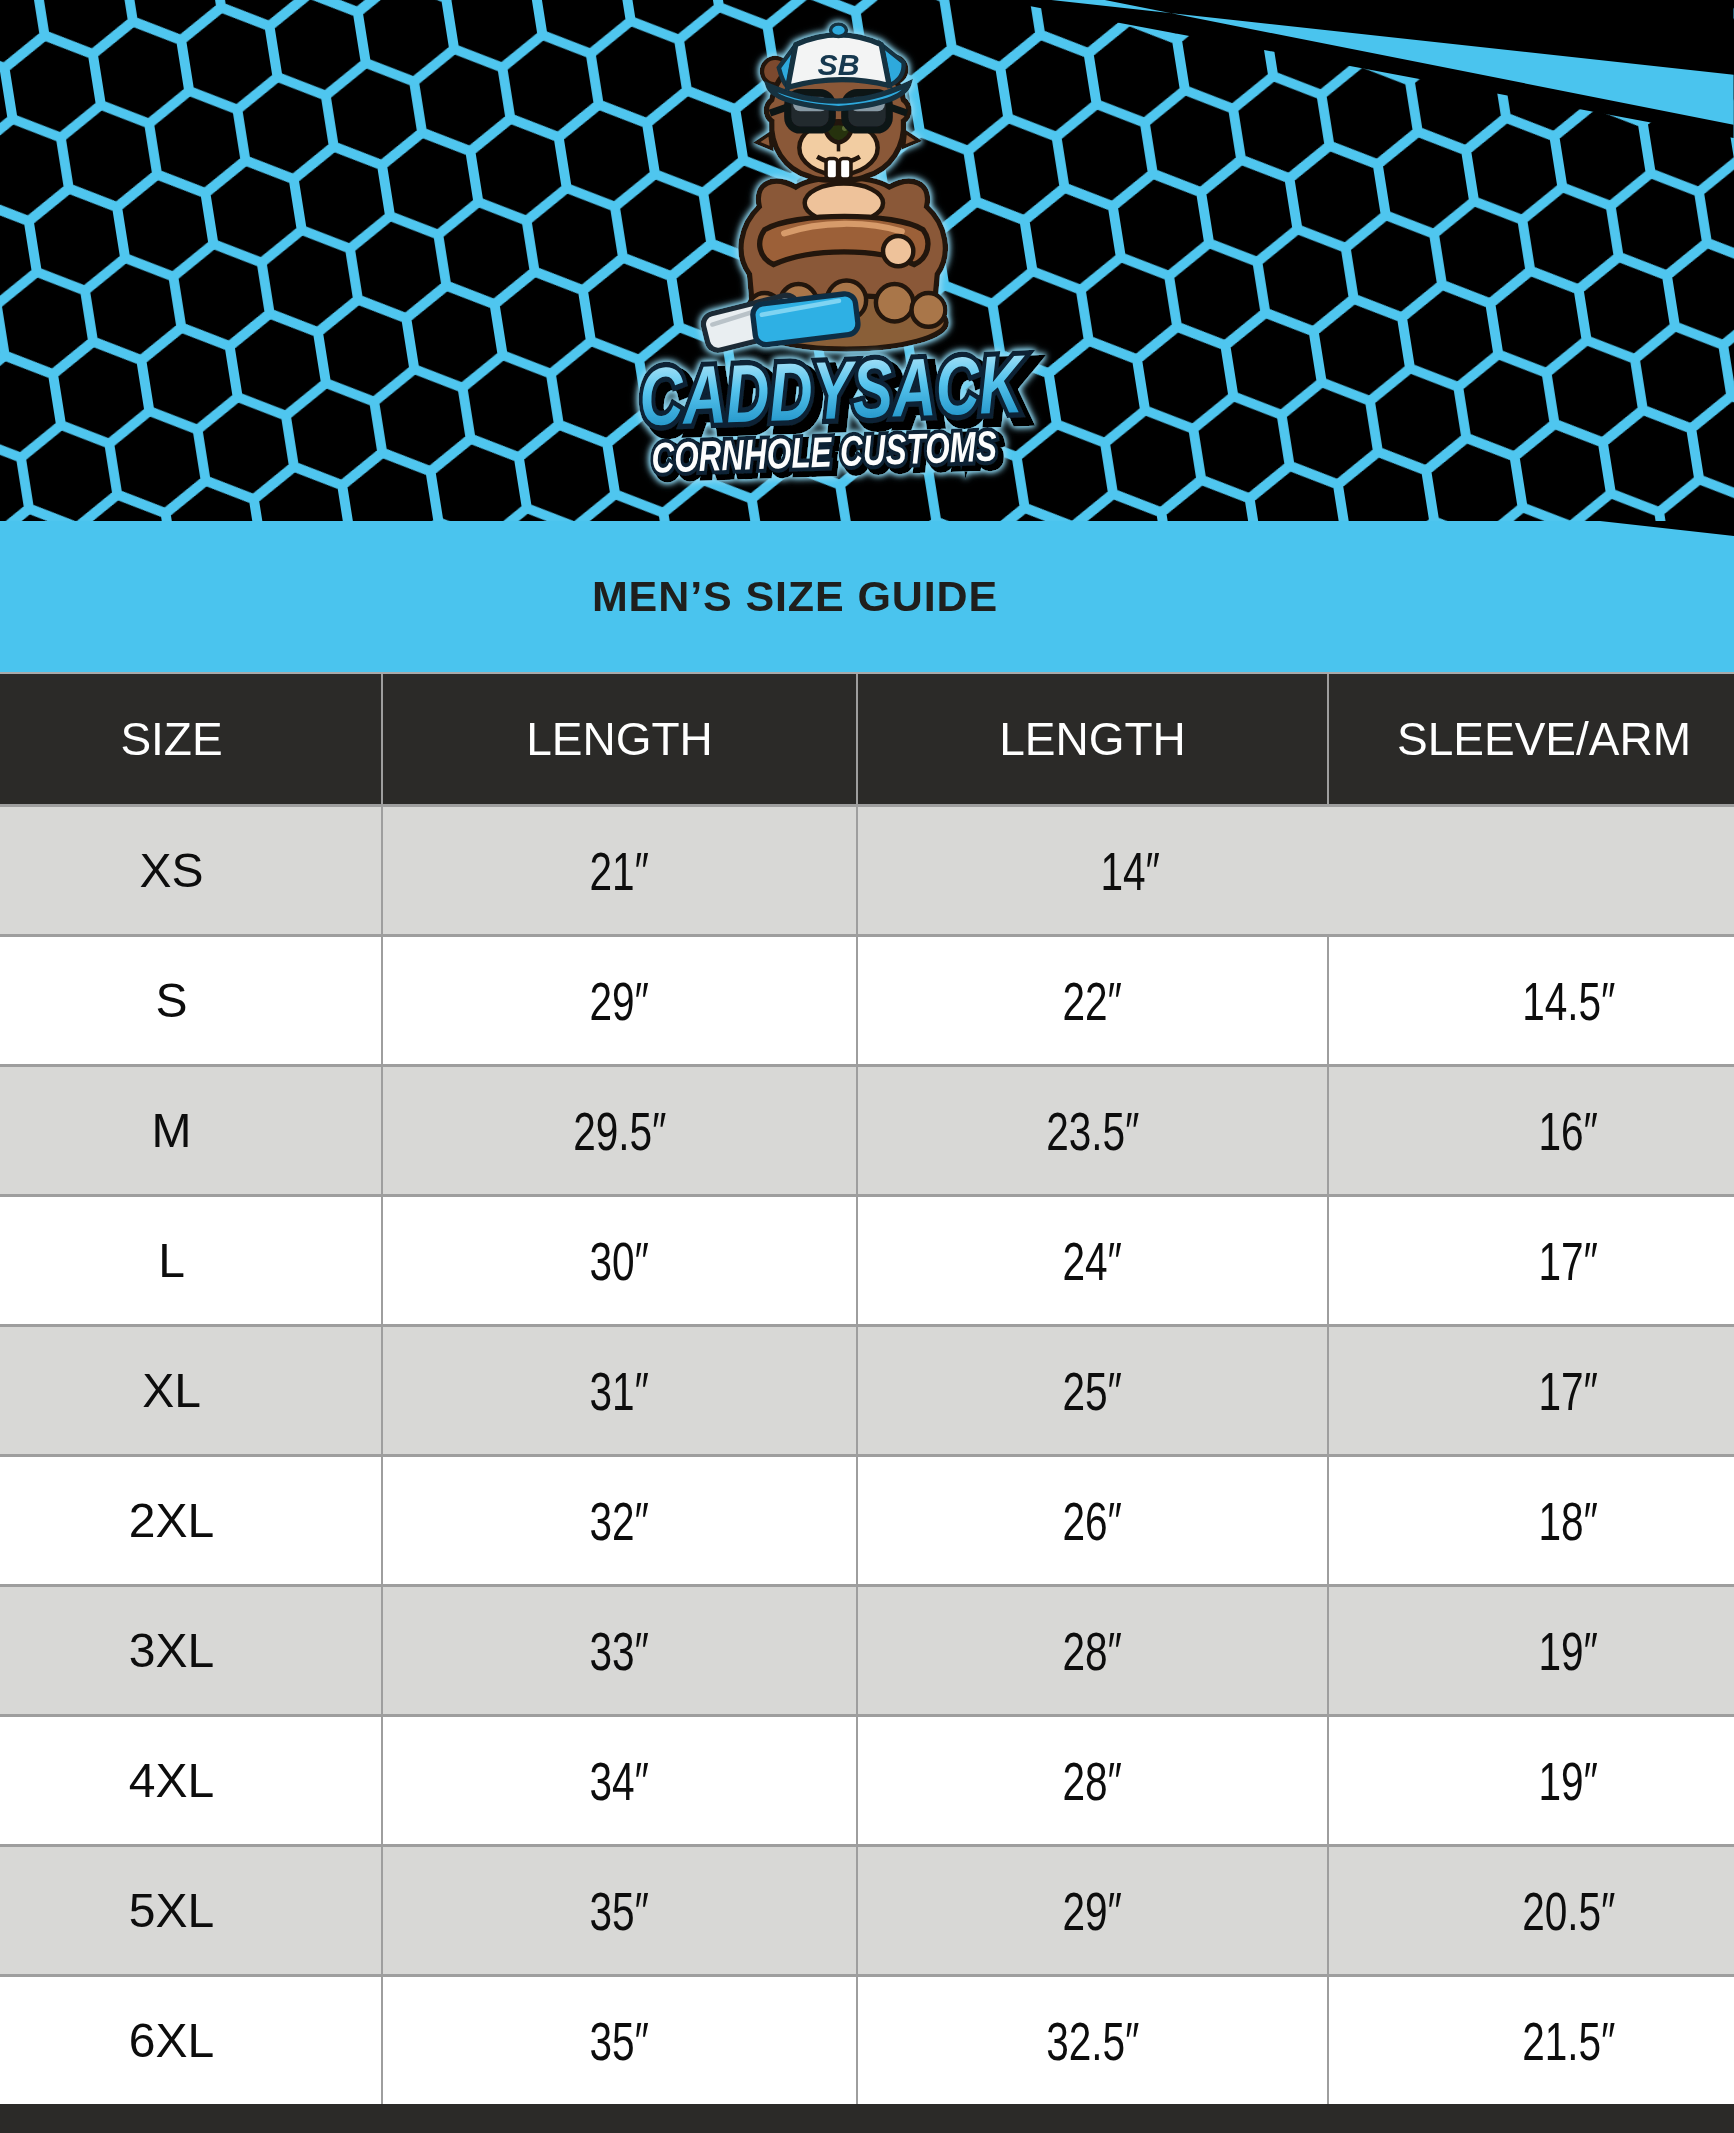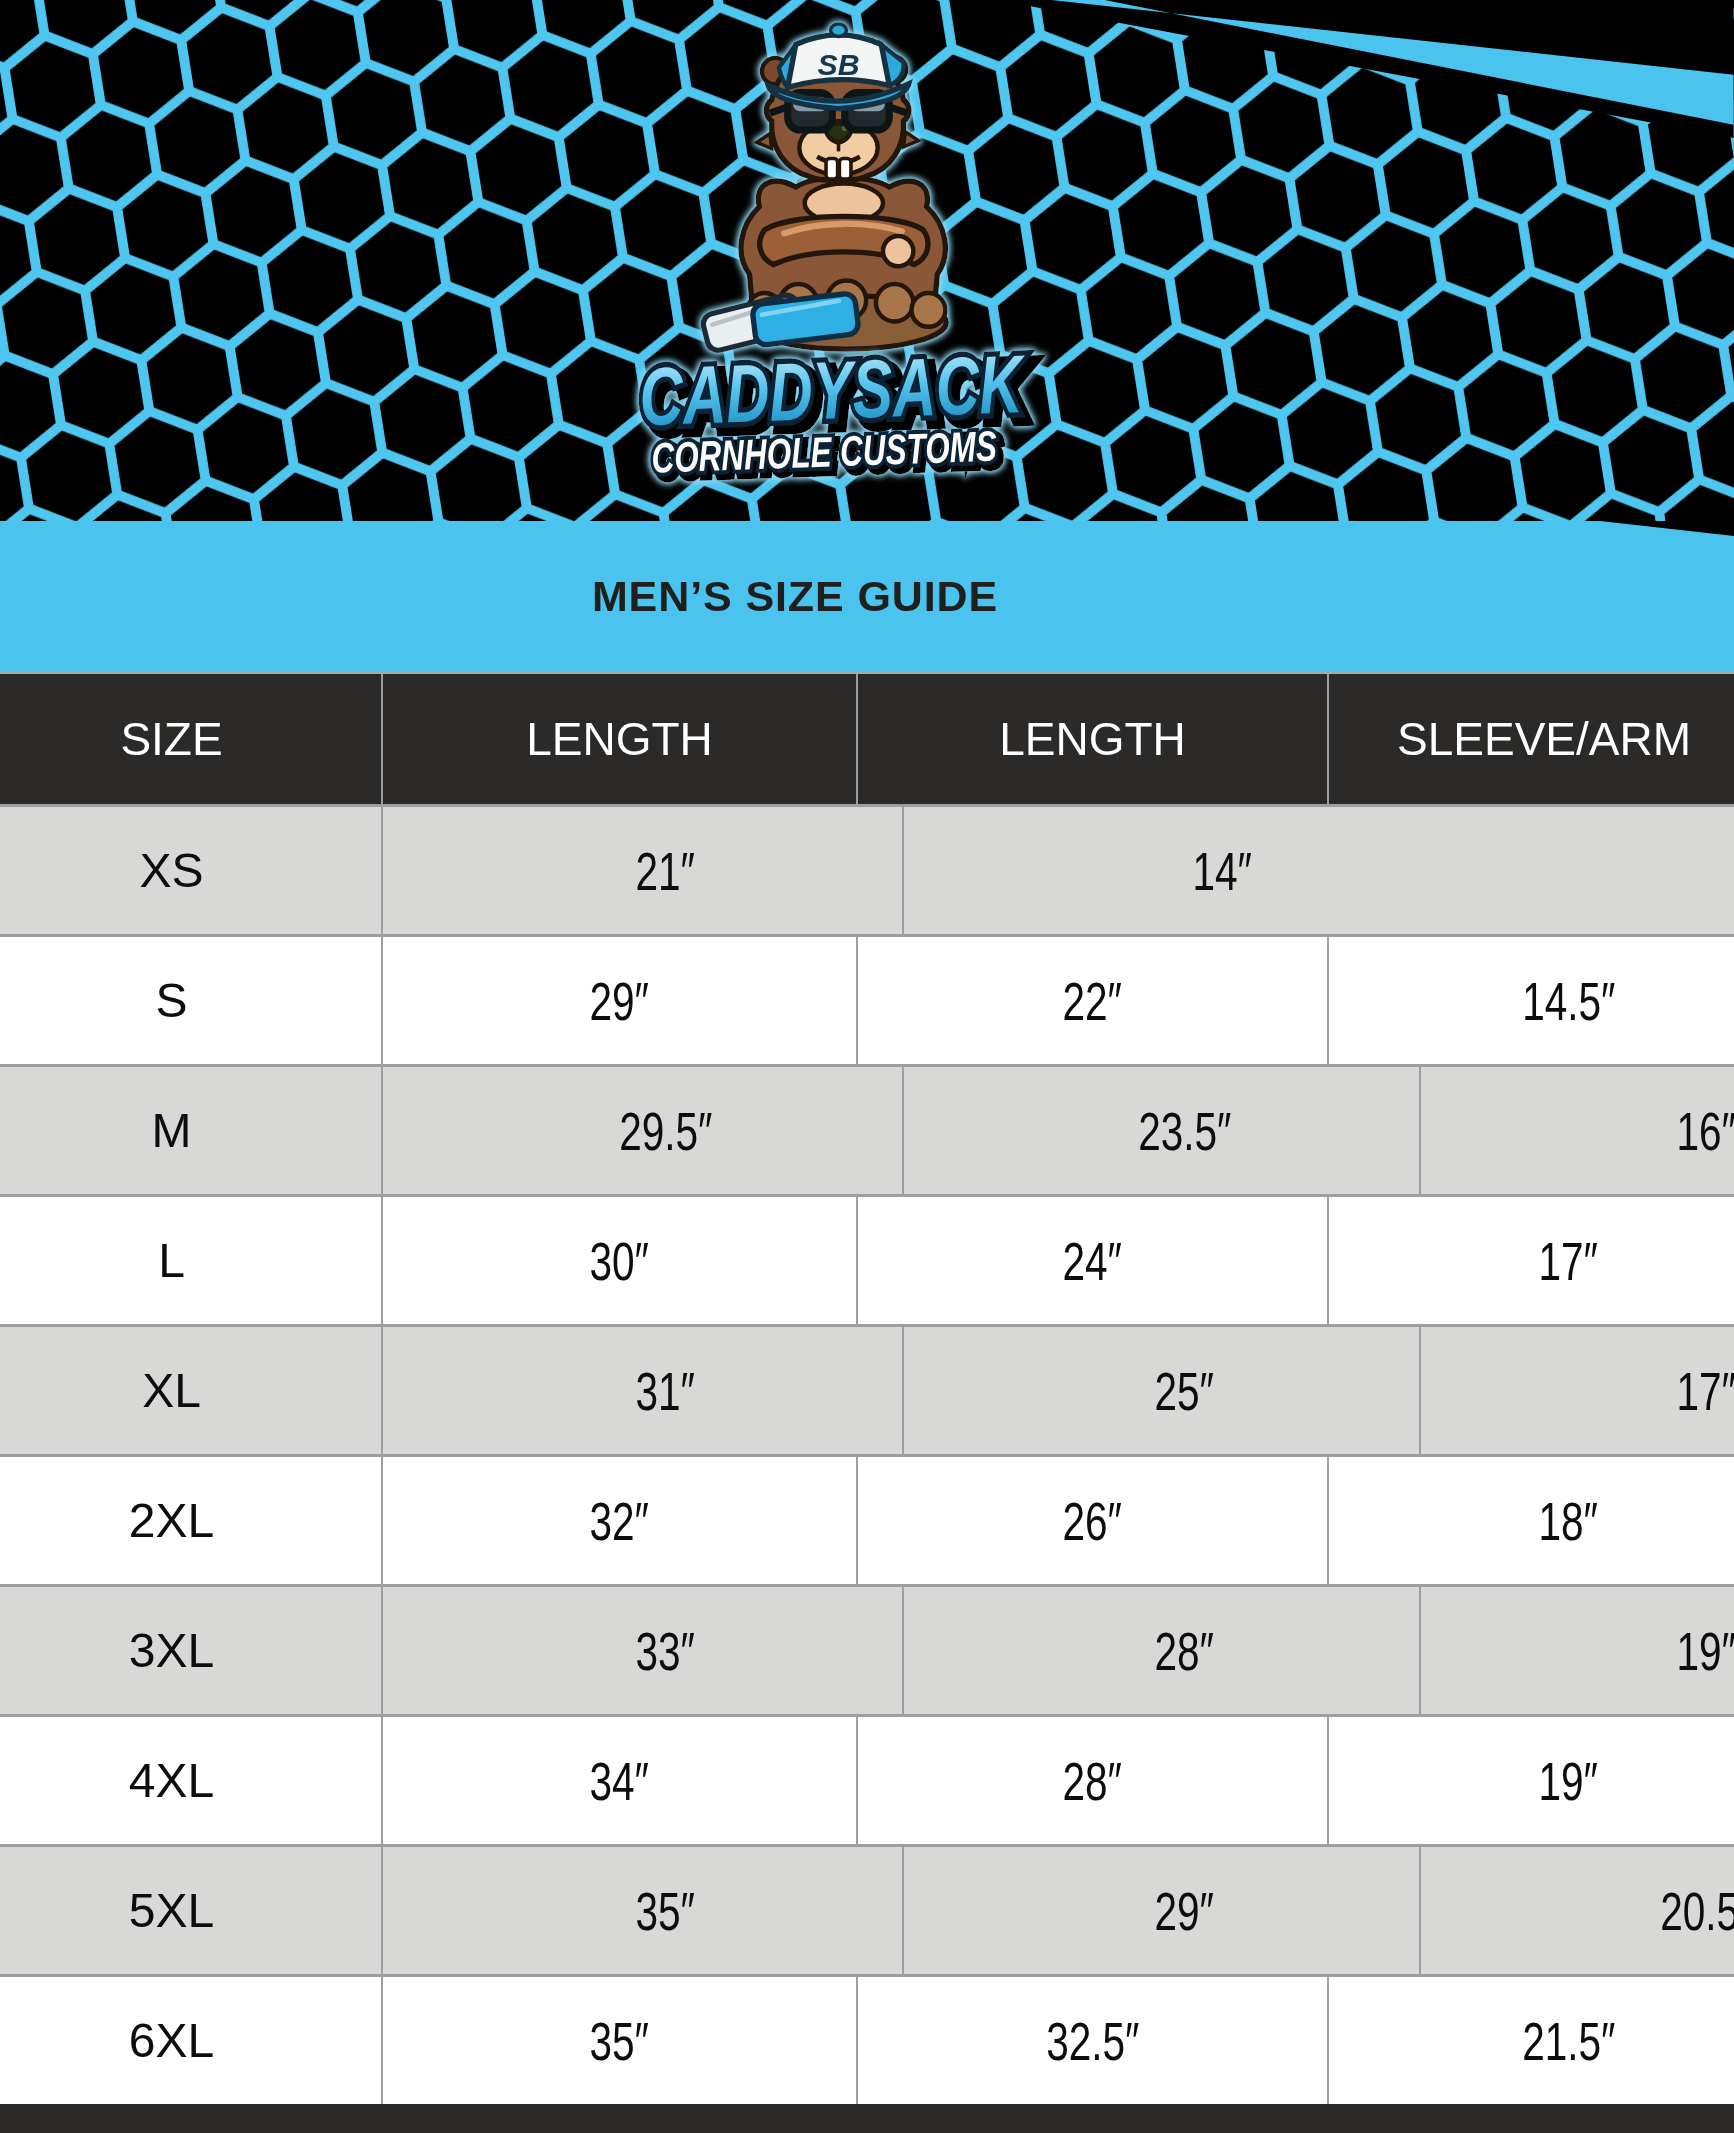--- a/index.html
+++ b/index.html
@@ -28,21 +28,21 @@
   .thead{display:grid;grid-template-columns:383px 475px 471px 405px;height:132px;
     background:var(--dark);border-top:2.7px solid #a9a9a9;}
   .thead .tcell{color:#fff;font-size:46px;}
   .tcell{display:flex;align-items:center;justify-content:center;}
   .tcell.c0{padding-right:85px;margin-left:47px;}
   .tcell.c3{padding-left:49px;margin-left:25px;}
   .thead .tcell.c3{padding-left:0;}
   .c0,.c1,.c2{border-right:2.7px solid var(--border);}
   .trow{display:grid;grid-template-columns:383px 475px 471px 405px;height:130px;
     border-top:3.6px solid var(--border);}
-  .row-gray{background:var(--gray);gap:46px;}
+  .row-gray{background:var(--gray);}
   .row-white{background:#fff;}
   .trow .tcell{font-size:48px;color:var(--ink);}
   .cond{display:inline-block;transform:scaleX(.78) scaleY(1.03);transform-origin:center;
     font-size:52px;color:var(--ink);font-family:"Liberation Sans","DejaVu Sans",sans-serif;}
 
   .bottom-bar{width:1734px;height:28.5px;background:var(--dark);}
 </style>
 </head>
 <body>
 

